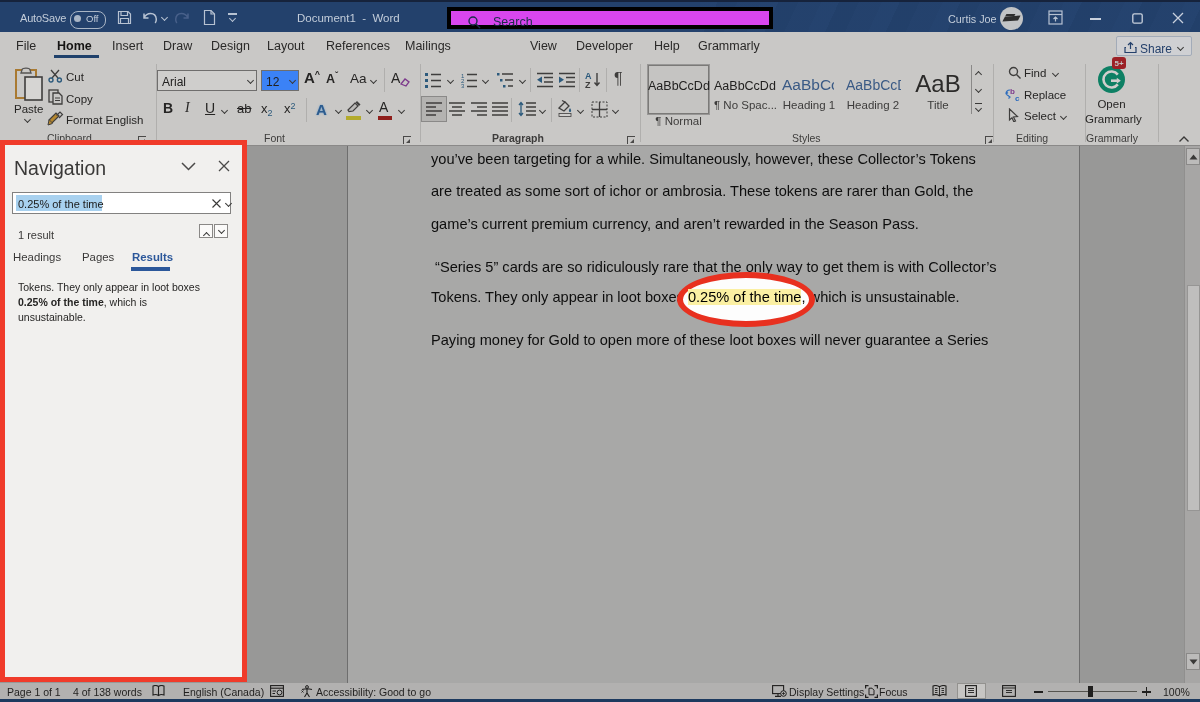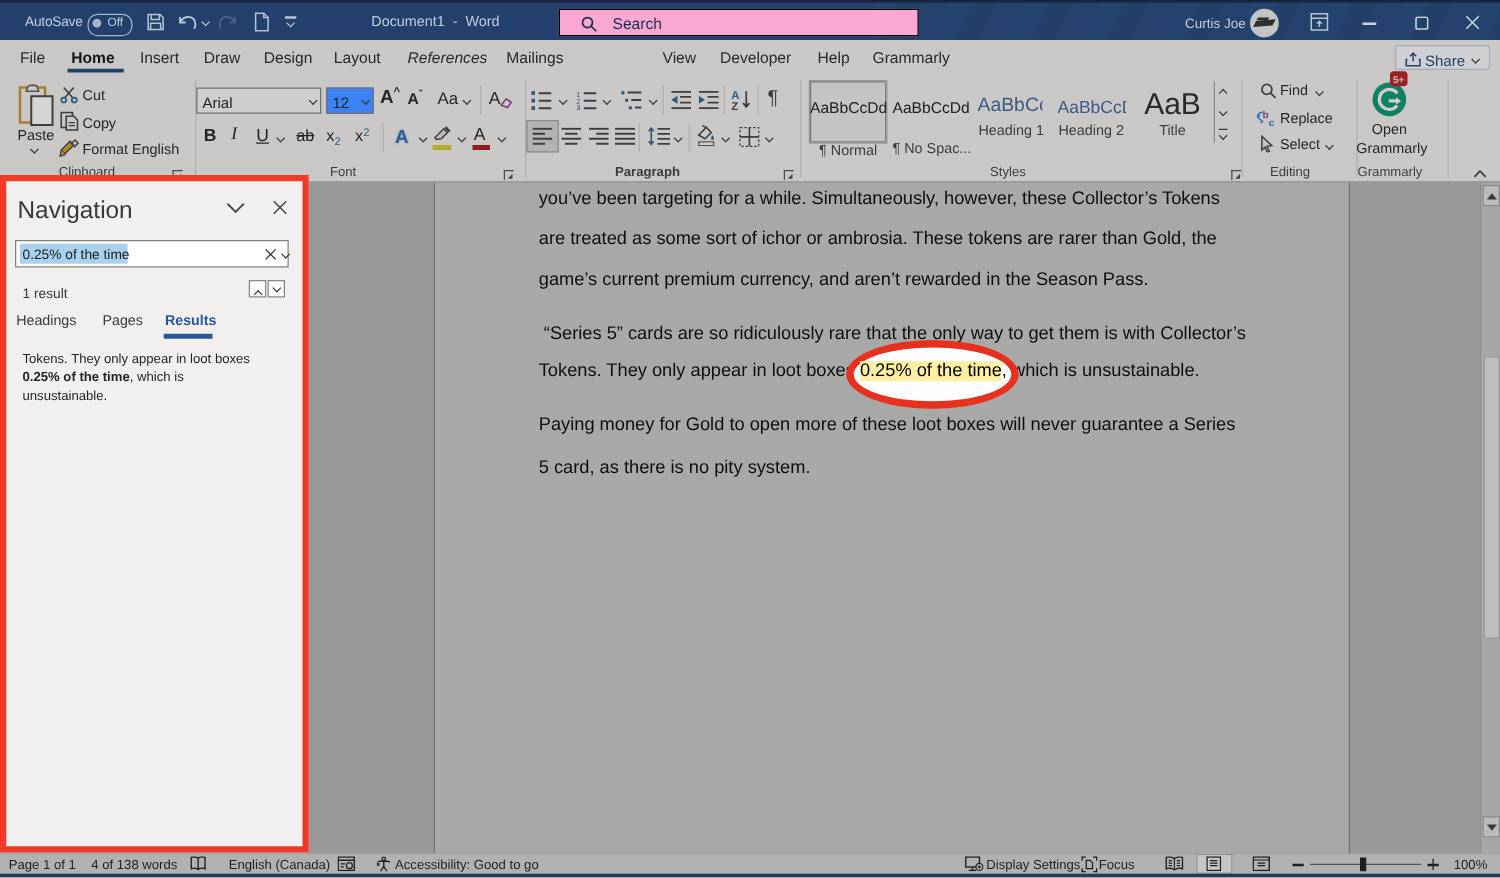--- a/index.html
+++ b/index.html
@@ -73,21 +73,21 @@
 
     <svg style="left:203px;top:7px;" width="13" height="17" viewBox="0 0 13 17">
       <path d="M1.5 1.5 H8 L11.5 5 V15.5 H1.5 Z" fill="none" stroke="#b7c2d2" stroke-width="1.2"></path>
       <path d="M8 1.5 V5 H11.5" fill="none" stroke="#b7c2d2" stroke-width="1.2"></path>
     </svg>
 
     <div style="left:228px;top:11px;width:9px;height:1.5px;background:#b7c2d2;"></div>
     <div class="chev lt" style="left:229px;top:14px;"></div>
     <div class="tbt t" style="left:297px;top:10px;font-size:11.5px;">Document1&nbsp;&nbsp;-&nbsp;&nbsp;Word</div>
 
-    <div style="left:447px;top:5px;width:288px;height:22px;background:#f9a8d4;border:1px solid #000000;">
+    <div style="left:447px;top:5px;width:326px;height:22px;background:#d946ef;border:4px solid #000000;">
       <svg style="left:16px;top:4px;" width="14" height="14" viewBox="0 0 14 14">
         <circle cx="6" cy="6" r="4" fill="none" stroke="#1d2d4c" stroke-width="1.4"></circle>
         <path d="M9 9 L13 13" stroke="#1d2d4c" stroke-width="1.4"></path>
       </svg>
       <div class="t" style="left:42px;top:4px;font-size:12.5px;color:#1d2d4c;">Search</div>
     </div>
     <div class="tbt t" style="left:948px;top:11px;font-size:10.8px;">Curtis Joe</div>
 
     <div style="left:1000px;top:5px;width:23px;height:23px;border-radius:50%;background:#c2c4c6;overflow:hidden;">
       <div style="left:4px;top:9px;width:15px;height:5px;background:#2f2f2f;transform:skewX(-30deg) rotate(-4deg);"></div>
@@ -109,21 +109,21 @@
     </svg>
   </div>
   <div id="tabrow">
     <div class="tab t" style="left:16px;">File</div>
     <div class="tab t" style="left:57px;font-weight:bold;color:#161514;">Home</div>
     <div style="left:54px;top:23px;width:45px;height:3px;background:#1f416b;"></div>
     <div class="tab t" style="left:112px;">Insert</div>
     <div class="tab t" style="left:163px;">Draw</div>
     <div class="tab t" style="left:211px;">Design</div>
     <div class="tab t" style="left:267px;">Layout</div>
-    <div class="tab t" style="left:326px;font-style:italic;">References</div>
+    <div class="tab t" style="left:326px;">References</div>
     <div class="tab t" style="left:405px;">Mailings</div>
     <div class="tab t" style="left:472px;margin-top:36px;">Review</div>
     <div class="tab t" style="left:530px;">View</div>
     <div class="tab t" style="left:576px;">Developer</div>
     <div class="tab t" style="left:654px;">Help</div>
     <div class="tab t" style="left:698px;">Grammarly</div>
 
     <div style="left:1116px;top:4px;width:76px;height:20px;background:#cfd0d3;border:1px solid #a2abb8;border-radius:2px;">
       <svg style="left:7px;top:4px;" width="13" height="13" viewBox="0 0 13 13">
         <path d="M6.5 8 V1.5 M4 4 L6.5 1.5 L9 4" fill="none" stroke="#24406b" stroke-width="1.2"></path>
@@ -289,21 +289,21 @@
       <rect x="1" y="1" width="15" height="15" fill="none" stroke="#3f3e3d" stroke-width="1" stroke-dasharray="2 1.5"></rect>
       <path d="M8.5 1 V16 M1 8.5 H16" stroke="#3f3e3d" stroke-width="1.3"></path>
     </svg>
     <div class="chev" style="left:612px;top:48px;"></div>
 
     <div style="left:647px;top:4px;width:63px;height:51px;border:1px solid #989796;"></div>
     <div style="left:648px;top:5px;width:61px;height:49px;background:#c5c4c2;border:1px solid #7b7a78;"></div>
     <div class="t" style="left:648px;top:19px;width:61px;text-align:center;font-size:12.5px;color:#222120;">AaBbCcDd</div>
     <div class="t" style="left:648px;top:39px;width:61px;text-align:center;font-size:11.5px;color:#3d3c3b;margin-top:16px;">¶ Normal</div>
     <div class="t" style="left:714px;top:19px;width:60px;text-align:center;font-size:12.5px;color:#222120;">AaBbCcDd</div>
-    <div class="t" style="left:714px;top:53px;width:60px;text-align:right;font-size:11.5px;color:#3d3c3b;">¶ No Spac...</div>
+    <div class="t" style="left:714px;top:39px;width:60px;text-align:right;font-size:11.5px;color:#3d3c3b;">¶ No Spac...</div>
     <div style="left:782px;top:16px;width:52px;overflow:hidden;height:18px;">
         <div class="t" style="left:0;top:0;font-size:15.5px;color:#3a5a85;">AaBbCc</div>
       </div>
     <div class="t" style="left:779px;top:39px;width:60px;text-align:center;font-size:11.5px;color:#3d3c3b;">Heading 1</div>
     <div style="left:846px;top:17px;width:55px;overflow:hidden;height:17px;">
         <div class="t" style="left:0;top:0;font-size:14px;color:#3a5a85;">AaBbCcDd</div>
       </div>
     <div class="t" style="left:843px;top:39px;width:60px;text-align:center;font-size:11.5px;color:#3d3c3b;">Heading 2</div>
     <div class="t" style="left:908px;top:10px;width:60px;text-align:center;font-size:24px;color:#2b2a29;">AaB</div>
     <div class="t" style="left:908px;top:39px;width:60px;text-align:center;font-size:11.5px;color:#3d3c3b;">Title</div>
@@ -344,21 +344,20 @@
     <div class="rlab t" style="left:1085px;top:53px;width:53px;text-align:center;">Grammarly</div>
   </div>
   <div id="doc">
     <div id="page"></div>
     <div class="dl t" style="left:431px;top:5px;">you’ve been targeting for a while. Simultaneously, however, these Collector’s Tokens</div>
     <div class="dl t" style="left:431px;top:36.5px;">are treated as some sort of ichor or ambrosia. These tokens are rarer than Gold, the</div>
     <div class="dl t" style="left:431px;top:69.5px;">game’s current premium currency, and aren’t rewarded in the Season Pass.</div>
     <div class="dl t" style="left:431px;top:112.5px;">&nbsp;“Series 5” cards are so ridiculously rare that the only way to get them is with Collector’s</div>
     <div class="dl t" id="line-circ" style="left:431px;top:142.5px;">Tokens. They only appear in loot boxes <span style="background:#8f8a5e;">0.25% of the time</span>, which is unsustainable.</div>
     <div class="dl t" style="left:431px;top:185.5px;">Paying money for Gold to open more of these loot boxes will never guarantee a Series</div>
-    <div class="dl t" style="left:431px;top:219.5px;">5 card, as there is no pity system.</div>
 
     <div style="left:677px;top:126px;width:138px;height:55px;border-radius:50%;background:#fdfdfd;border:6px solid #e8301f;"></div>
     <div class="dl t" style="left:431px;top:142.5px;color:transparent;">Tokens. They only appear in loot boxes <span style="background:#fbf0a3;color:#000;">0.25% of the time</span><span style="color:#000;">,</span> which is unsustainable.</div>
 
     <div id="vsb" style="left:1184px;top:0;width:16px;height:537px;background:#a7a6a5;border-left:1px solid #908f8e;">
       <div style="left:1px;top:2px;width:14px;height:17px;background:#bcbbba;border:1px solid #8a8988;"></div>
       <svg style="left:4px;top:8px;" width="9" height="6" viewBox="0 0 9 6">
           <path d="M0.5 5.5 L4.5 0.5 L8.5 5.5 Z" fill="#3a3938"></path>
         </svg>
       <div style="left:1.5px;top:139px;width:13px;height:226px;background:#bfbebd;border:1px solid #969594;"></div>

